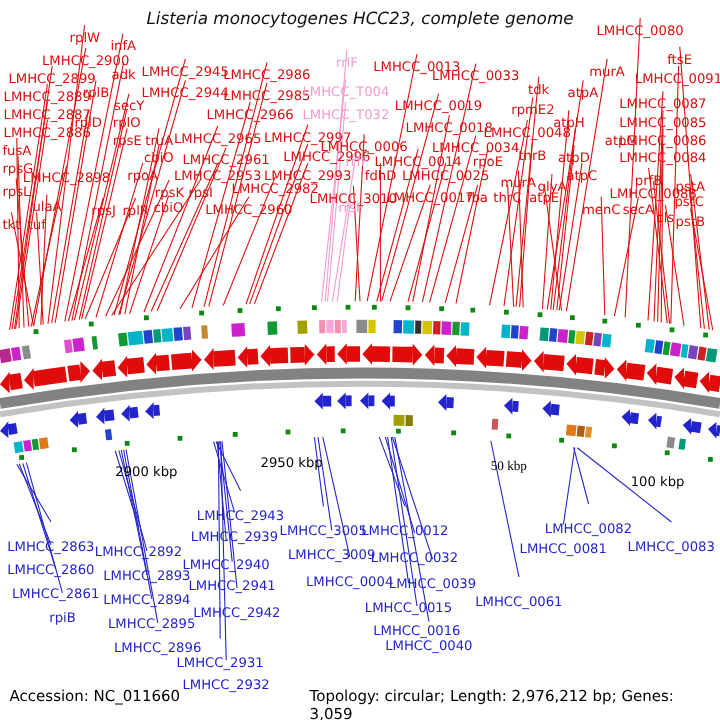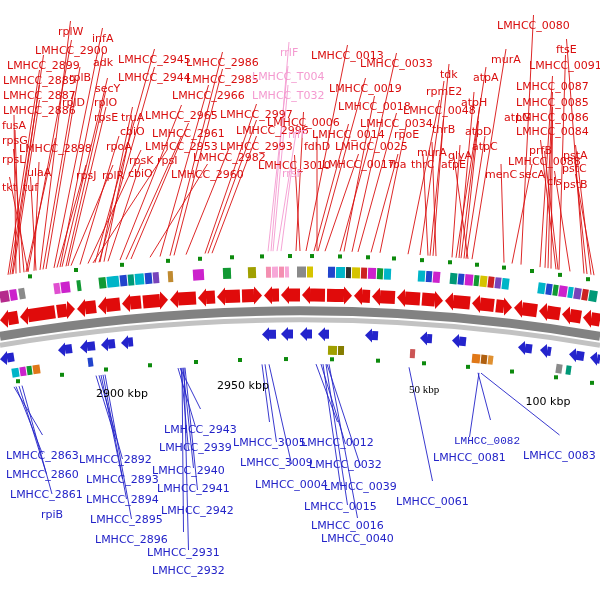--- a/index.html
+++ b/index.html
@@ -16,20 +16,21 @@
   .scale-label{position:absolute;font-size:11px;line-height:12px;color:#000;
                transform:translateX(-50%);white-space:nowrap;}
   .footer{position:absolute;top:570px;left:0;width:600px;height:24px;font-size:12.5px;color:#000;z-index:4;}
   .footer .acc{position:absolute;left:8px;top:2px;}
   .footer .topo{position:absolute;left:258px;top:2px;}
 </style>
 </head>
 <body>
 
 <div class="stage">
+  <div class="title">Listeria monocytogenes HCC23, complete genome</div>
   <svg id="track" width="600" height="600" viewBox="0 0 600 600">
       <g>
         <path d="M 0 297.2 A 1800 1800 0 0 1 9 295.7" stroke="#b52a8c" stroke-width="11" fill="none"></path>
         <path d="M 10 295.5 A 1800 1800 0 0 1 17 294.4" stroke="#cc22cc" stroke-width="11" fill="none"></path>
         <path d="M 19 294.1 A 1800 1800 0 0 1 25 293.1" stroke="#8a8a8a" stroke-width="11" fill="none"></path>
         <path d="M 54 288.9 A 1800 1800 0 0 1 60 288.1" stroke="#e04fd0" stroke-width="11" fill="none"></path>
         <path d="M 61 287.9 A 1800 1800 0 0 1 70 286.8" stroke="#cc22cc" stroke-width="11" fill="none"></path>
         <path d="M 77 285.9 A 1800 1800 0 0 1 81 285.4" stroke="#119933" stroke-width="11" fill="none"></path>
         <path d="M 99 283.3 A 1800 1800 0 0 1 106 282.5" stroke="#119933" stroke-width="11" fill="none"></path>
         <path d="M 107 282.4 A 1800 1800 0 0 1 119 281.1" stroke="#00b5c8" stroke-width="11" fill="none"></path>
@@ -430,21 +431,21 @@
       <div class="glabel fwd" style="left: 562px; top: 147px;">pstC</div>
       <div class="glabel fwd" style="left: 563px; top: 163px;">pstB</div>
       <div class="glabel fwd" style="left: 2px; top: 166px;">tkt</div>
       <div class="glabel fwd" style="left: 23px; top: 166px;">tuf</div>
       <div class="glabel rev" style="left: 164px; top: 408px;">LMHCC_2943</div>
       <div class="glabel rev" style="left: 233px; top: 421px;">LMHCC_3005</div>
       <div class="glabel rev" style="left: 301px; top: 421px;">LMHCC_0012</div>
       <div class="glabel rev" style="left: 159px; top: 426px;">LMHCC_2939</div>
       <div class="glabel rev" style="left: 6px; top: 434px;">LMHCC_2863</div>
       <div class="glabel rev" style="left: 79px; top: 438px;">LMHCC_2892</div>
-      <div class="glabel rev" style="left: 454px; top: 419px; font-family: Liberation Mono, monospace;">LMHCC_0082</div>
+      <div class="glabel rev" style="left: 454px; top: 419px;">LMHCC_0082</div>
       <div class="glabel rev" style="left: 240px; top: 441px;">LMHCC_3009</div>
       <div class="glabel rev" style="left: 309px; top: 443px;">LMHCC_0032</div>
       <div class="glabel rev" style="left: 433px; top: 436px;">LMHCC_0081</div>
       <div class="glabel rev" style="left: 6px; top: 453px;">LMHCC_2860</div>
       <div class="glabel rev" style="left: 86px; top: 458px;">LMHCC_2893</div>
       <div class="glabel rev" style="left: 152px; top: 449px;">LMHCC_2940</div>
       <div class="glabel rev" style="left: 523px; top: 434px;">LMHCC_0083</div>
       <div class="glabel rev" style="left: 255px; top: 463px;">LMHCC_0004</div>
       <div class="glabel rev" style="left: 324px; top: 465px;">LMHCC_0039</div>
       <div class="glabel rev" style="left: 157px; top: 467px;">LMHCC_2941</div>
@@ -460,13 +461,17 @@
       <div class="glabel rev" style="left: 321px; top: 517px;">LMHCC_0040</div>
       <div class="glabel rev" style="left: 147px; top: 531px;">LMHCC_2931</div>
       <div class="glabel rev" style="left: 152px; top: 549px;">LMHCC_2932</div>
     </div>
   <div id="scales">
       <div class="scale-label" style="left: 122px; top: 371.8px; color: rgb(0, 0, 0);">2900 kbp</div>
       <div class="scale-label" style="left: 243px; top: 363.9px; color: rgb(0, 0, 0);">2950 kbp</div>
       <div class="scale-label" style="left: 424px; top: 367.3px; color: rgb(0, 0, 0); font-family: Liberation Serif, serif;">50 kbp</div>
       <div class="scale-label" style="left: 548px; top: 380.2px; color: rgb(0, 0, 0);">100 kbp</div>
     </div>
+  <div class="footer">
+    <span class="acc">Accession: NC_011660</span>
+    <span class="topo">Topology: circular; Length: 2,976,212 bp; Genes: 3,059</span>
+  </div>
 </div>
 
 </body></html>

